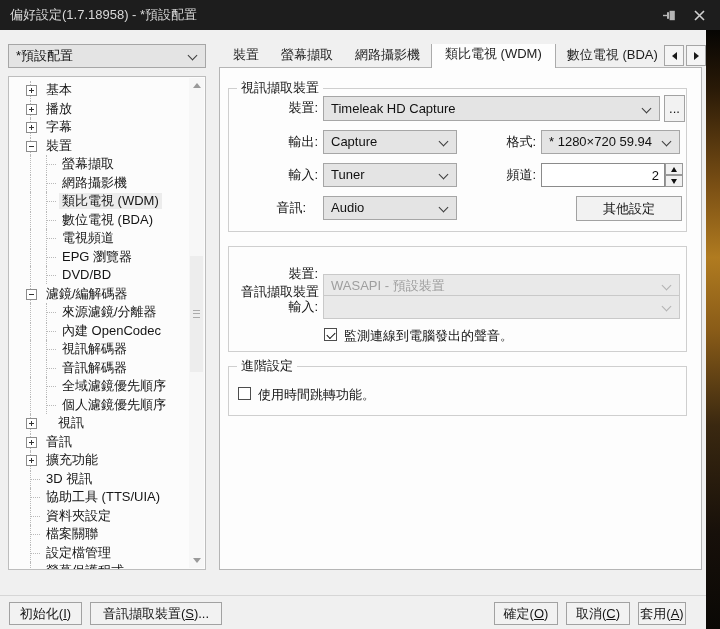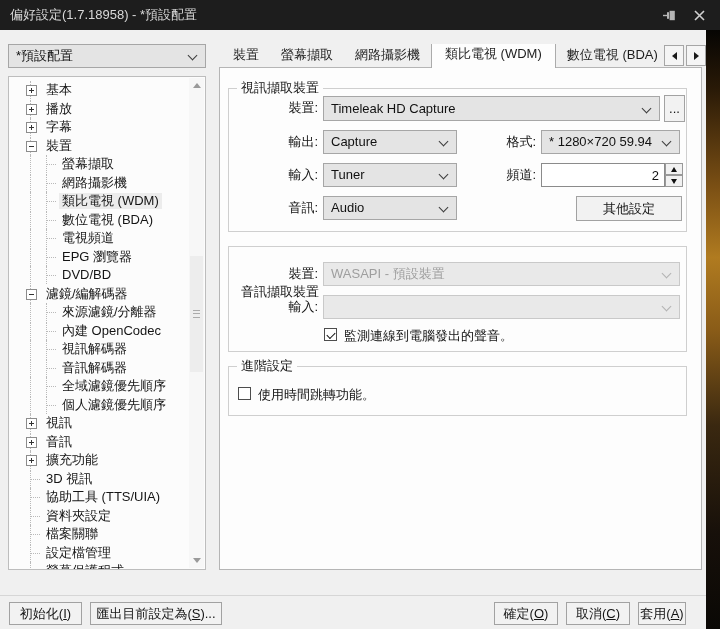--- a/index.html
+++ b/index.html
@@ -217,21 +217,21 @@
         </div>
         <div class="trow" style="top: 318.5px;">
           <span class="spine" style="left:19px"></span>
           <span class="spine" style="left:35px"></span>
           <span class="stub" style="left:36px"></span>
           <span class="tlabel" style="left:48px">個人濾鏡優先順序</span>
         </div>
         <div class="trow" style="top: 337px;">
           <span class="spine" style="left:19px"></span>
           <span class="ebox plus"></span>
-          <span class="tlabel" style="left:32px">視訊</span>
+          <span class="tlabel" style="left:44px">視訊</span>
         </div>
         <div class="trow" style="top: 355.5px;">
           <span class="spine" style="left:19px"></span>
           <span class="ebox plus"></span>
           <span class="tlabel" style="left:32px">音訊</span>
         </div>
         <div class="trow" style="top: 374px;">
           <span class="spine" style="left:19px"></span>
           <span class="ebox plus"></span>
           <span class="tlabel" style="left:32px">擴充功能</span>
@@ -327,34 +327,34 @@
   <div id="channel-wrap">
     <input id="channel-input" value="2" style="">
     <div class="spinbtn" style="top:0;">
         <span class="spin-tri-up"></span>
       </div>
     <div class="spinbtn" style="top:12px;">
         <span class="spin-tri-down"></span>
       </div>
   </div>
 
-  <span class="flabel" style="left:240px;top:196px;width:78px;">音訊:</span>
+  <span class="flabel" style="left:228px;top:196px;width:78px;">音訊:</span>
   <div class="combo" style="left:323px;top:196px;width:134px;height:24px;z-index:3;">
     <span>Audio</span>
     <span class="chev"></span>
   </div>
   <div class="btn" style="left:576px;top:196px;width:106px;height:25px;">
     <span>其他設定</span>
   </div>
 
   <div class="grp" style="left:228px;top:246px;width:459px;height:106px;"></div>
   <span class="grp-label" style="left:237px;top:238px;margin-top:46px;">音訊擷取裝置</span>
 
   <span class="flabel" style="left:240px;top:262px;width:78px;">裝置:</span>
-  <div class="combo disabled" style="left:323px;top:262px;width:357px;height:24px;z-index:3;">
+  <div class="combo disabled" style="left:323px;top:274px;width:357px;height:24px;z-index:3;">
     <span>WASAPI - 預設裝置</span>
     <span class="chev"></span>
   </div>
 
   <span class="flabel" style="left:240px;top:295px;width:78px;">輸入:</span>
   <div class="combo disabled" style="left:323px;top:295px;width:357px;height:24px;z-index:3;">
     <span></span>
     <span class="chev"></span>
   </div>
 
@@ -364,21 +364,21 @@
   <div class="grp" style="left:228px;top:366px;width:459px;height:50px;"></div>
   <span class="grp-label" style="left:237px;top:358px;">進階設定</span>
   <span class="check" style="left:238px;top:387px;" id="timejump-check"></span>
   <span class="chk-label" style="left:258px;top:387px;">使用時間跳轉功能。</span>
 
   <div id="footer"></div>
   <div class="btn" style="left:9px;top:602px;width:73px;height:23px;">
     <span><span>初始化(</span><u>I</u><span>)</span></span>
   </div>
   <div class="btn" style="left:90px;top:602px;width:132px;height:23px;">
-    <span><span>匯出目前設定為(</span><u>S</u><span>)...</span></span>
+    <span><span>音訊擷取裝置(</span><u>S</u><span>)...</span></span>
   </div>
   <div class="btn" style="left:494px;top:602px;width:64px;height:23px;">
     <span><span>確定(</span><u>O</u><span>)</span></span>
   </div>
   <div class="btn" style="left:566px;top:602px;width:64px;height:23px;">
     <span><span>取消(</span><u>C</u><span>)</span></span>
   </div>
   <div class="btn" style="left:638px;top:602px;width:48px;height:23px;">
     <span><span>套用(</span><u>A</u><span>)</span></span>
   </div>

